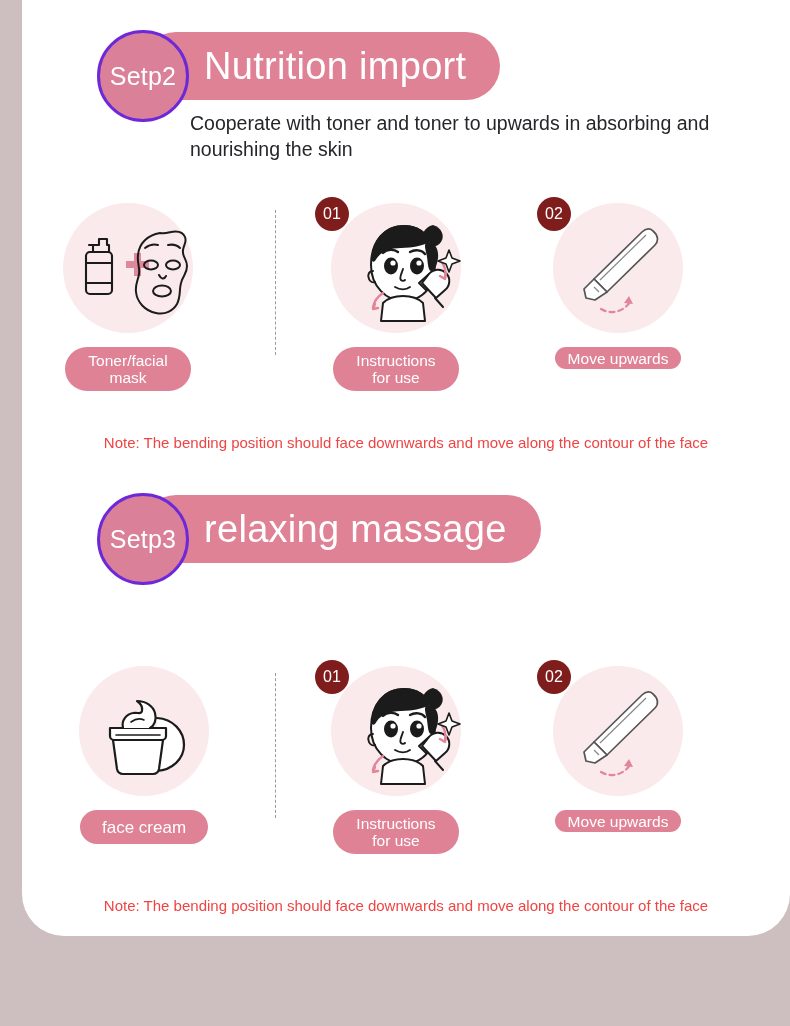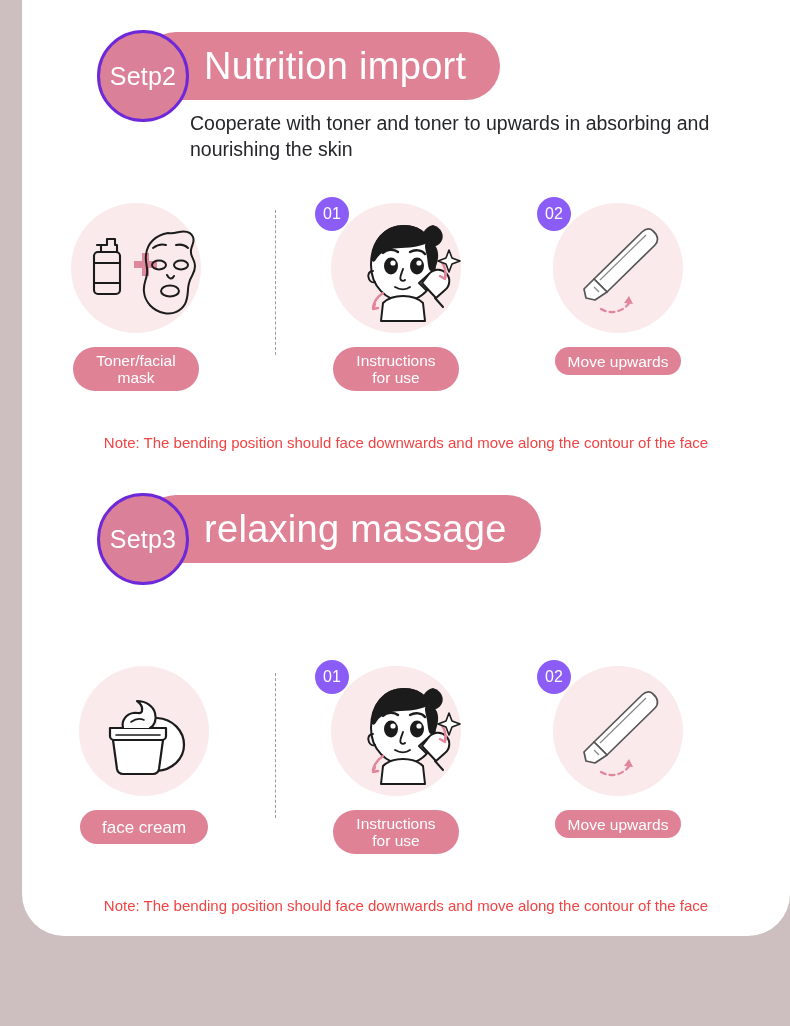--- a/index.html
+++ b/index.html
@@ -100,21 +100,21 @@
   }
   .circle-img svg { position: absolute; left: 0; top: 0; }
 
   .num-badge {
     position: absolute;
     left: -16px;
     top: -6px;
     width: 34px;
     height: 34px;
     border-radius: 50%;
-    background: #8b5cf6;
+    background: #7f1d1d;
     color: #ffffff;
     font-size: 16px;
     display: flex;
     align-items: center;
     justify-content: center;
     z-index: 4;
   }
 
   .pill {
     margin: 14px auto 0;
@@ -124,21 +124,21 @@
     display: flex;
     align-items: center;
     justify-content: center;
     text-align: center;
     line-height: 17px;
     font-size: 15.5px;
     white-space: pre-line;
   }
   .pill.two-line { width: 126px; height: 44px; }
   .pill.one-line { width: 128px; height: 34px; font-size: 17px; }
-  .pill.wide      { width: 126px; height: 28px; }
+  .pill.wide      { width: 126px; height: 22px; }
   .pill.overflow span { white-space: nowrap; }
 
   .divider {
     position: absolute;
     width: 0;
     border-left: 1.5px dashed #9a9a9a;
   }
 
   .note {
     position: absolute;
@@ -160,21 +160,21 @@
     </div>
     <div class="step-circle">
       <span class="step-circle-label">Setp2</span>
     </div>
   </div>
 
   <div class="step-desc" style="left:168px; top:110px; width:560px;">Cooperate with toner and toner to upwards in absorbing and nourishing the skin</div>
 
   <div class="panel" style="top:203px;">
 
-    <div class="col" style="left:14px; top:0;">
+    <div class="col" style="left:6px; top:0;">
       <div class="circle-img">
         <svg width="130" height="130" viewBox="0 0 130 130">
           <g fill="none" stroke="#1b1b1b" stroke-width="2.1" stroke-linejoin="round" stroke-linecap="round">
             <path d="M26 42 h10 v-6 h8 v6 h2 v7 h-3"></path>
             <path d="M27 49 h18 a4 4 0 0 1 4 4 v34 a4 4 0 0 1 -4 4 h-18 a4 4 0 0 1 -4 -4 v-34 a4 4 0 0 1 4 -4 z"></path>
             <path d="M23 60 h26 M23 80 h26"></path>
             <path d="M30 49 v-7"></path>
           </g>
           <path d="M63 58 h8 v-8 h7 v8 h8 v7 h-8 v8 h-7 v-8 h-8 z" fill="#e0889b"></path>
           <g fill="none" stroke="#1b1b1b" stroke-width="2" stroke-linejoin="round" stroke-linecap="round">

